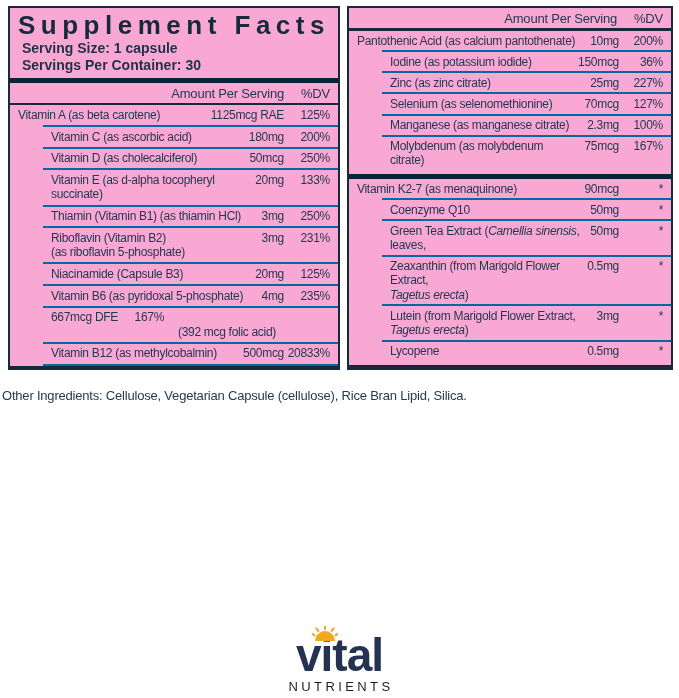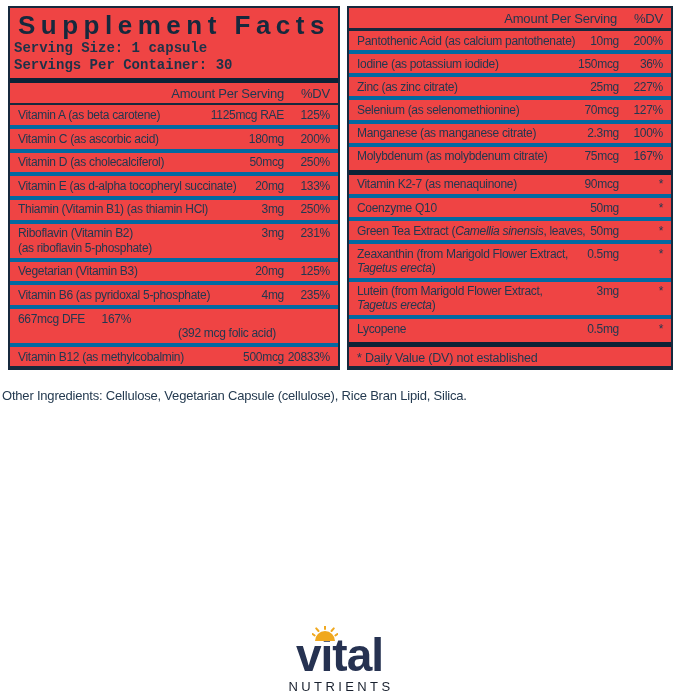--- a/index.html
+++ b/index.html
@@ -17,64 +17,63 @@
     position: absolute;
     top: 6px; left: 8px;
     display: flex;
     gap: 7px;
   }
   .panel {
     box-sizing: border-box;
     border: 2px solid #16293d;
     border-bottom-width: 4px;
     height: 364px;
-    background: #ef4444;
+    background: #f9a8d4;
     overflow: hidden;
   }
   .panel.left  { width: 332px; }
   .panel.right { width: 326px; }
 
   .sf-title {
     font-weight: bold;
     font-size: 26px;
     letter-spacing: 5.5px;
     white-space: nowrap;
     color: #16293d;
     margin: 4px 0 1px;
     padding: 0 0 0 8px;
     line-height: 1.05;
     overflow: hidden;
   }
   .serving-line {
     font-weight: bold;
     font-size: 14px;
     line-height: 1.22;
-    padding: 0 4px;
+    padding: 0 12px;
     color: #1d3248;
-    font-family: Liberation Mono, monospace;
   }
 
   .bar { height: 5px; background: #0d2236; margin-top: 4px; }
   .rule { height: 2px; background: #16293d; }
   .rule.thick3 { height: 3px; }
 
   .hdr-row {
     display: flex;
     align-items: baseline;
     font-size: 13px;
     letter-spacing: -0.2px;
     padding: 3px 8px 2px;
     color: #223850;
     justify-content: space-between;
   }
   .hdr-amount { flex: 1; text-align: right; }
   .hdr-dv { flex: 0 0 46px; text-align: right; }
 
   .row { padding: 2.5px 8px; }
-  .row + .row { border-top: 4px solid #0369a1; }
+  .row + .row { border-top: 2px solid #0369a1; margin-left: 33px; }
   .row-main { display: flex; align-items: flex-start; }
   .row .name { flex: 1; padding-right: 4px; }
   .row .amount { white-space: nowrap; }
   .row .dv { flex: 0 0 44px; text-align: right; white-space: nowrap; }
   .panel.left  .row { font-size: 12px; letter-spacing: -0.3px; line-height: 1.22; }
   .panel.right .row { font-size: 12px; letter-spacing: -0.3px; line-height: 1.18; }
   .panel.left .row .dv { flex-basis: 46px; }
   .sub-note { text-align: right; padding-right: 54px; }
 
   .footnote {
@@ -189,21 +188,21 @@
               <div><span>Riboflavin (Vitamin B2)</span></div>
               <div><span>(as riboflavin 5-phosphate)</span></div>
             </div>
             <div class="amount">3mg</div>
             <div class="dv">231%</div>
           </div>
         </div>
         <div class="row">
           <div class="row-main">
             <div class="name">
-              <div><span>Vegetarian (Vitamin B3)</span></div>
+              <div><span>Niacinamide (Capsule B3)</span></div>
             </div>
             <div class="amount">20mg</div>
             <div class="dv">125%</div>
           </div>
         </div>
         <div class="row">
           <div class="row-main">
             <div class="name">
               <div><span>Vitamin B6 (as pyridoxal 5-phosphate)</span></div>
             </div>

